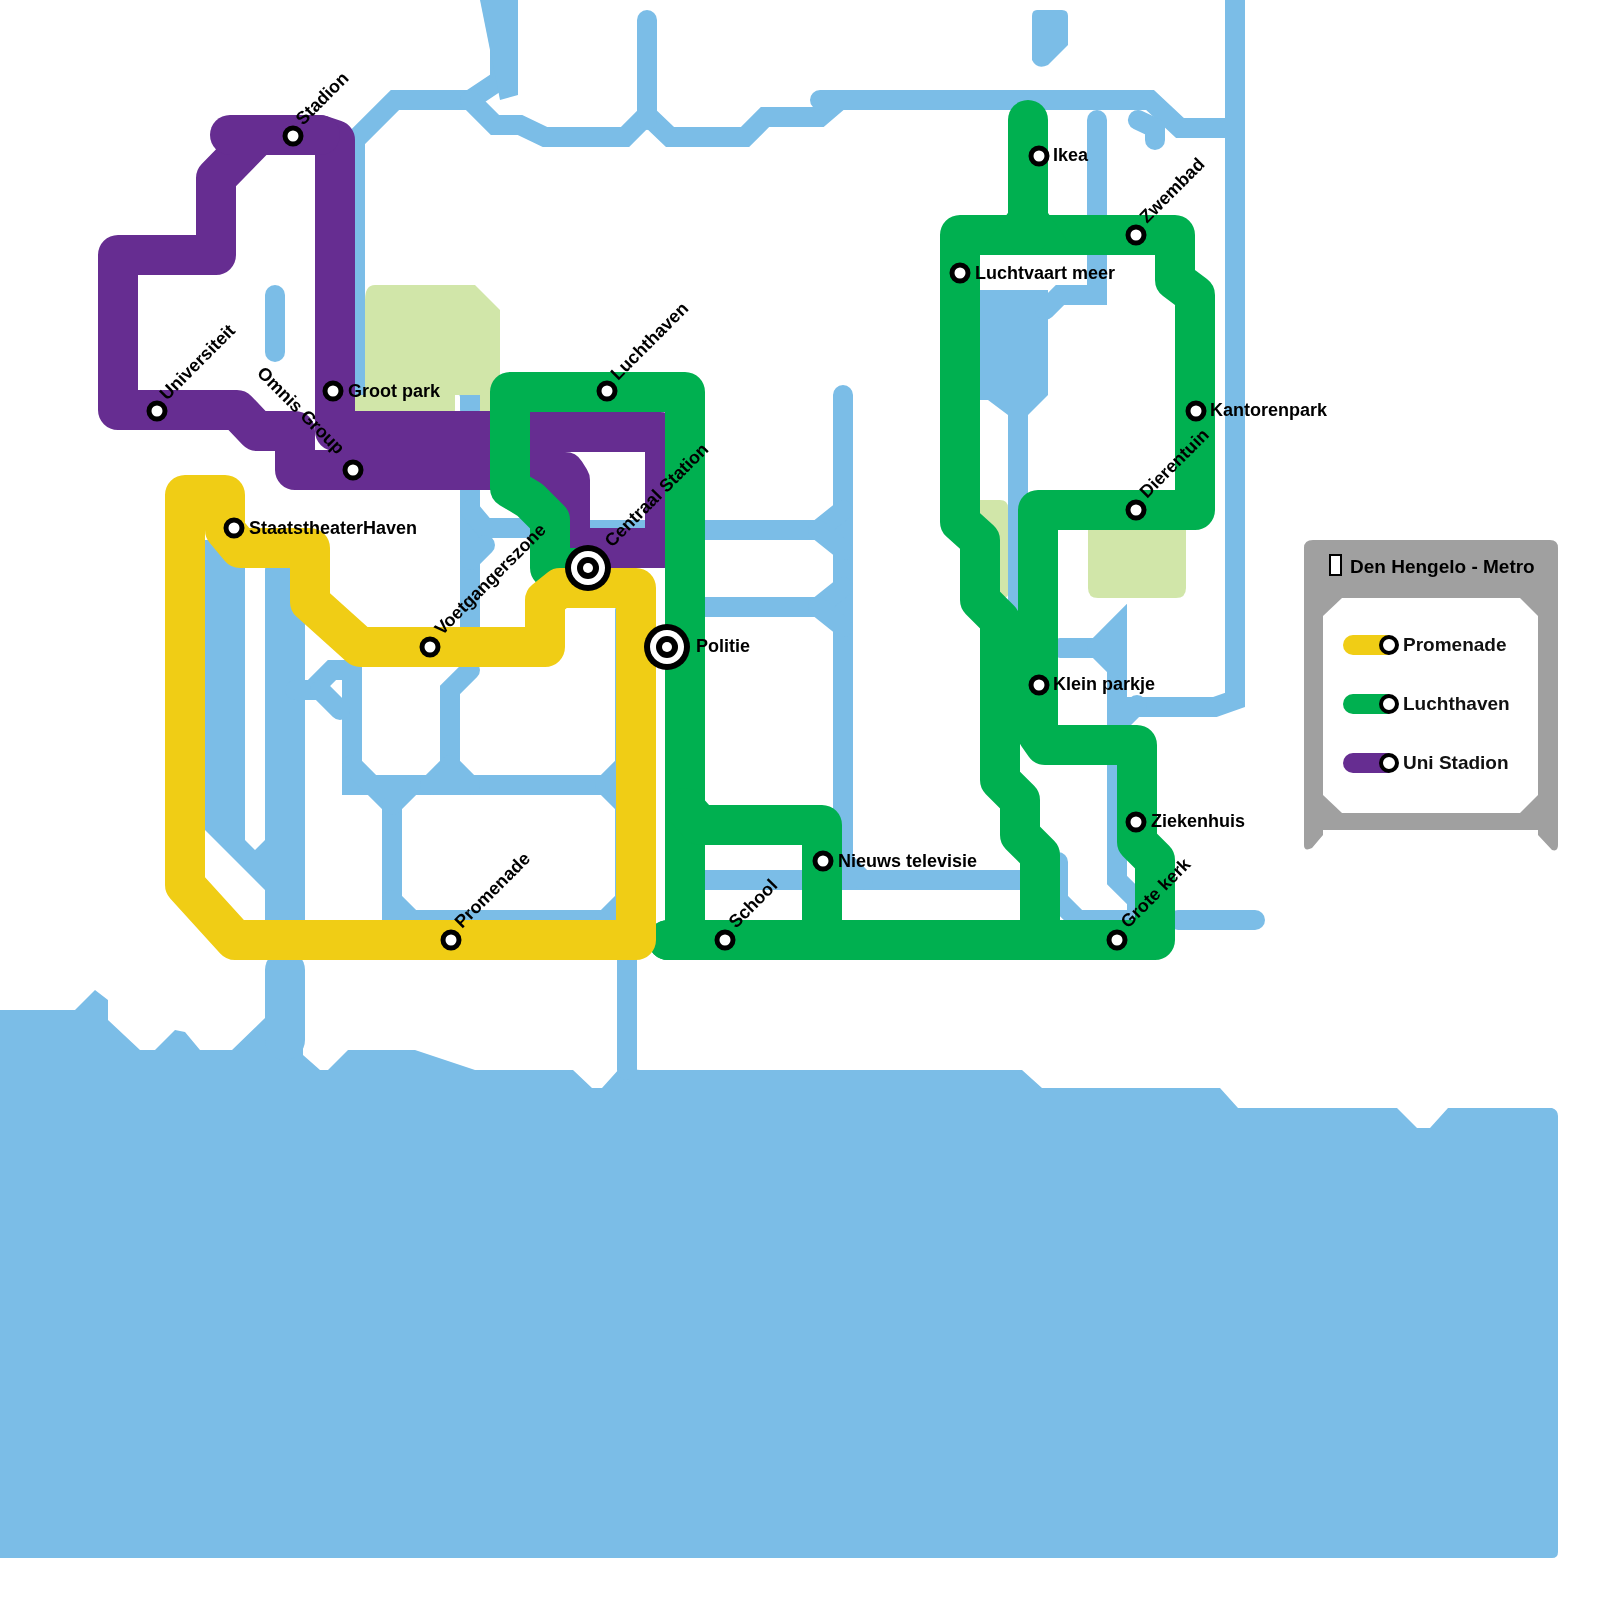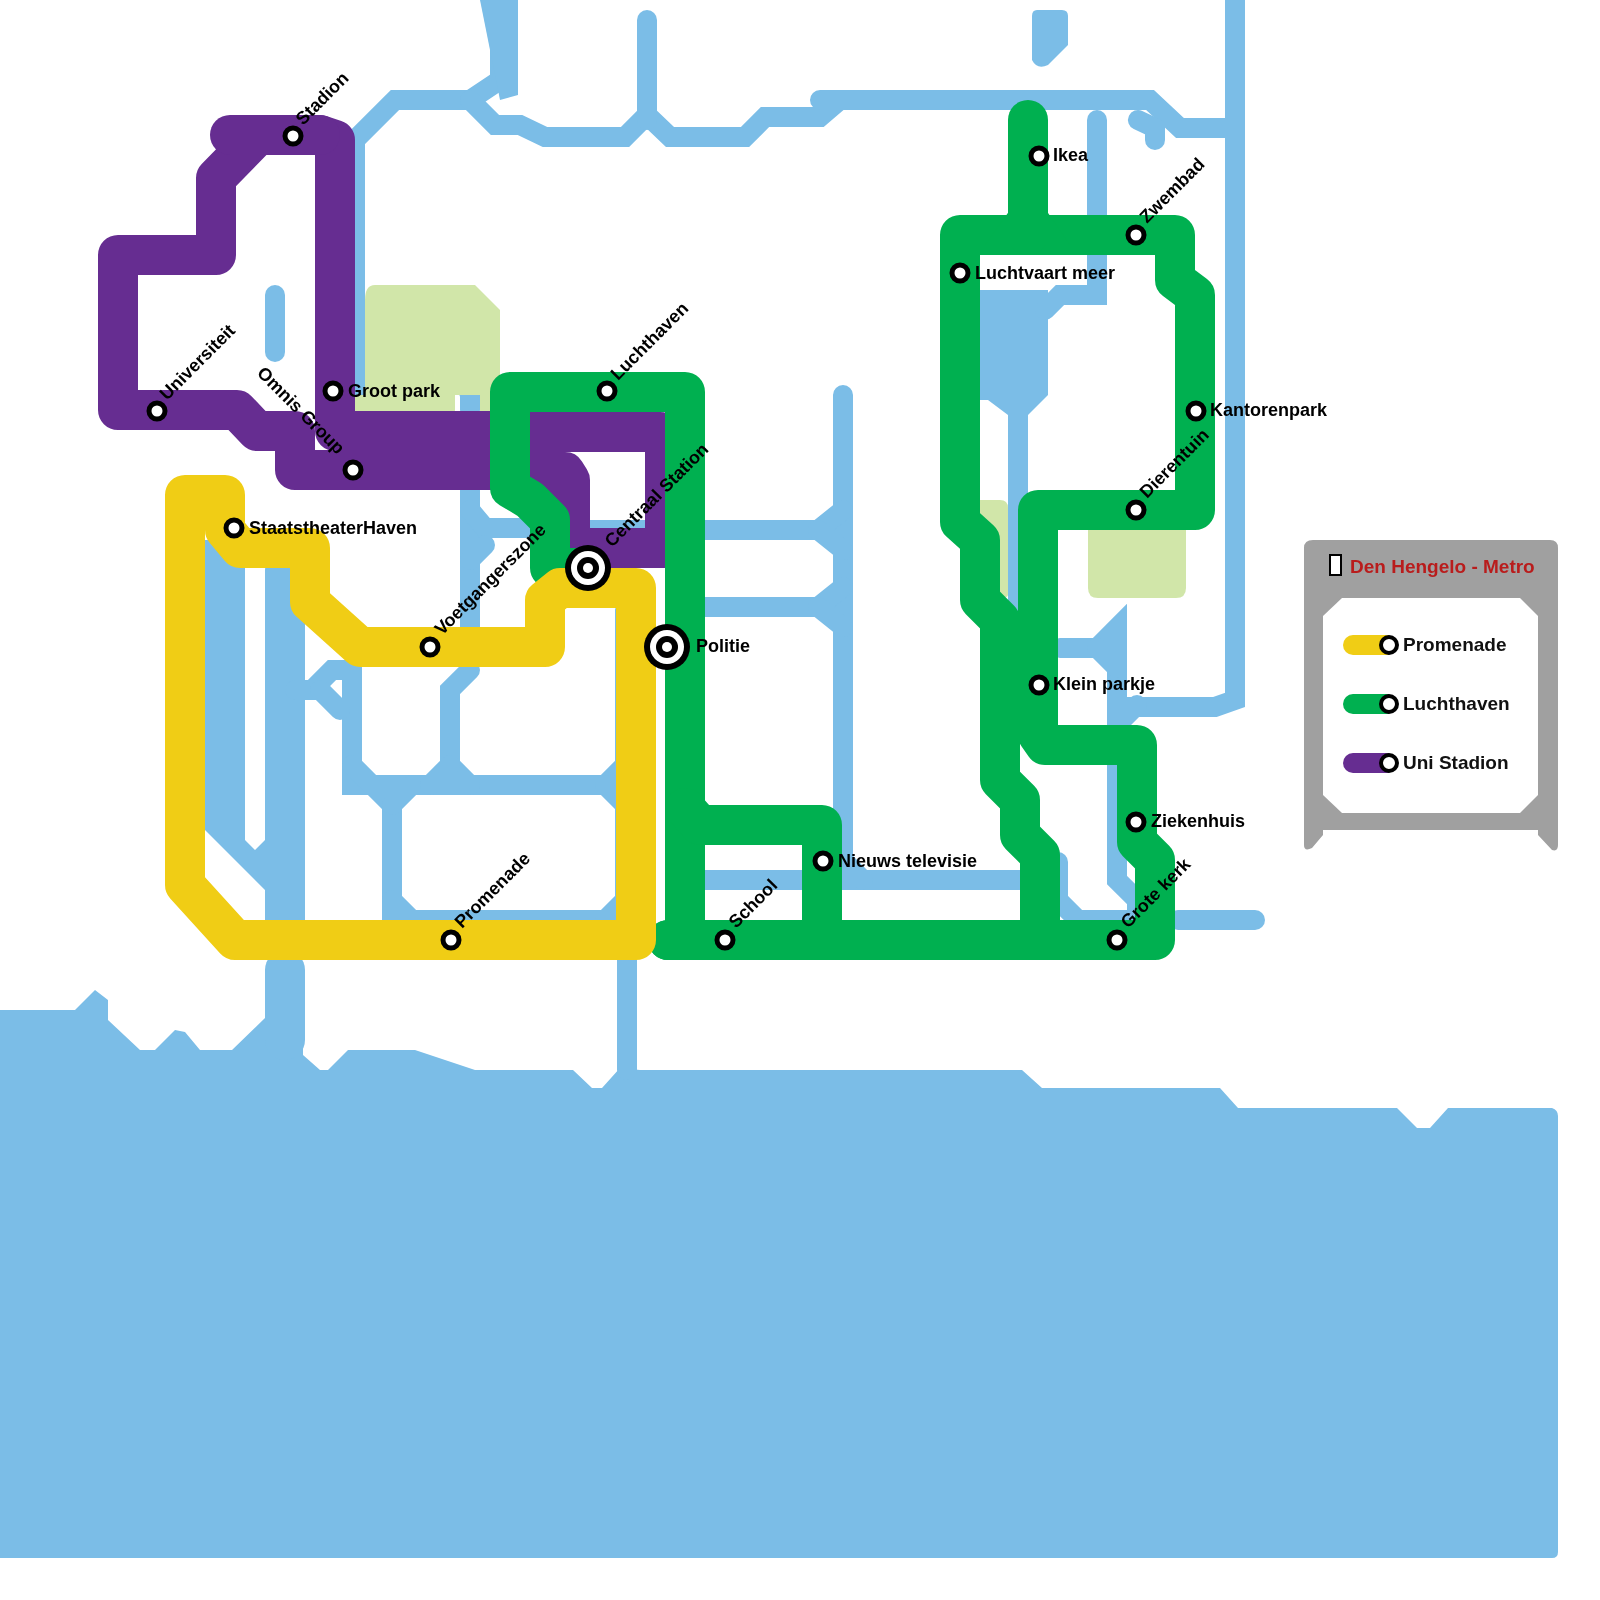--- a/index.html
+++ b/index.html
@@ -8,21 +8,21 @@
   #map { position:absolute; left:0; top:0; width:1600px; height:1600px; }
   .water { fill:none; stroke:#7bbde7; stroke-linecap:round; stroke-linejoin:miter; }
   .waterfill { fill:#7bbde7; stroke:none; }
   .park { fill:#d1e6a9; }
   .line { fill:none; stroke-linecap:round; stroke-linejoin:round; stroke-width:40; }
   .lbl { font-family:"Liberation Sans", sans-serif; font-weight:bold; font-size:18px; fill:#000; }
   .stn { fill:#fff; stroke:#000; stroke-width:5; }
   .hub-outer { fill:#000; }
   .hub-ring { fill:#fff; }
   #legend { position:absolute; left:1303px; top:540px; width:256px; height:312px; }
-  .leg-title { position:absolute; left:26px; top:14px; font-weight:bold; font-size:19px; color:#b91c1c; white-space:nowrap;
+  .leg-title { position:absolute; left:26px; top:14px; font-weight:bold; font-size:19px; color:#000000; white-space:nowrap;
                font-family:"Liberation Sans", sans-serif; }
   .leg-icon { display:inline-block; width:9px; height:18px; border:2px solid #000; background:#fff; vertical-align:-3px; margin-right:8px; }
   .leg-item { position:absolute; left:40px; height:22px; display:flex; align-items:center; }
   .leg-swatch { width:46px; height:20px; border-radius:10px 0 0 10px; position:relative; }
   .leg-dot { position:absolute; right:-10px; top:0px; width:12px; height:12px; border:4px solid #000; border-radius:50%; background:#fff; }
   .leg-label { margin-left:14px; font-weight:bold; font-size:19px; color:#111; font-family:"Liberation Sans", sans-serif; }
 </style>
 </head>
 <body>
 

